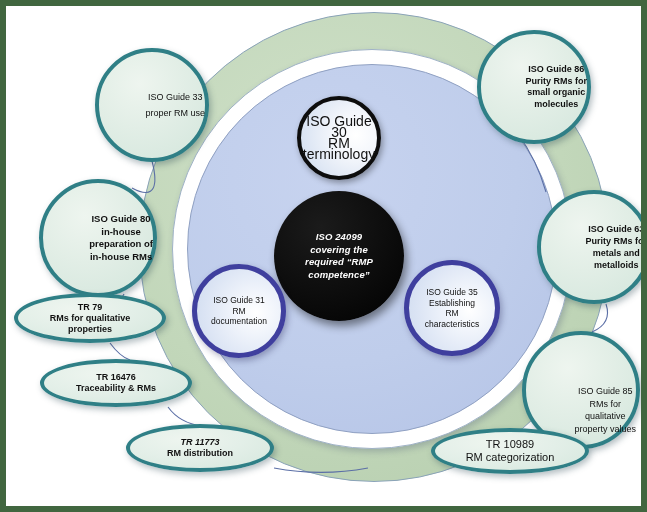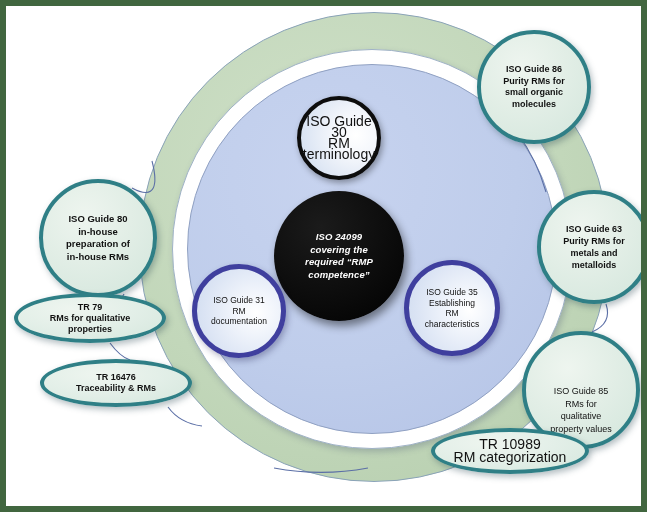--- a/index.html
+++ b/index.html
@@ -111,21 +111,21 @@
   .bub-31{left:186px; top:258px; width:94px; height:94px;}
   .bub-35{left:398px; top:254px; width:96px; height:96px;}
 
   
   .bub-teal{
     position:absolute;
     border-radius:50%;
     background:radial-gradient(circle at 38% 30%, #eef5ef 0%, #e2eee6 45%, #d3e6dc 100%);
     border:4px solid #2f7f86;
     box-sizing:border-box;
-    display:flex;align-items:center;justify-content:center;
+    display:flex;align-items:center;justify-content:flex-end;
     box-shadow:2px 3px 6px rgba(40,70,80,0.35);
   }
   .bub-teal .t{
     text-align:center;color:#111;
     white-space:pre-line;
   }
   .c33{left:89px;  top:42px;  width:114px; height:114px;}
   .c33 .t{font-size:9px;line-height:16px;}
   .c86{left:471px; top:24px;  width:114px; height:114px;}
   .c86 .t{font-size:9px;line-height:11.5px;font-weight:bold;}
@@ -149,21 +149,21 @@
   .ell .t{
     text-align:center;color:#111;
     white-space:pre-line;
     font-size:9px;line-height:11px;font-weight:bold;
   }
   .e79   {left:8px;   top:287px; width:152px; height:50px;}
   .e16476{left:34px;  top:353px; width:152px; height:48px;}
   .e11773{left:120px; top:418px; width:148px; height:48px;}
   .e11773 .t .ital{font-style:italic;}
   .e10989{left:425px; top:422px; width:158px; height:46px;}
-  .e10989 .t{font-weight:normal;font-size:14px;line-height:13px;}
+  .e10989 .t{font-weight:normal;font-size:11px;line-height:13px;}
 </style>
 </head>
 <body>
 
 <div id="stage">
   <div id="canvas">
 
     <div class="ring-outer"></div>
     <div class="ring-white"></div>
     <div class="ring-blue"></div>
@@ -200,20 +200,24 @@
 documentation</div>
     </div>
 
     <div class="bub-purple bub-35">
       <div class="t">ISO Guide 35
 Establishing
 RM
 characteristics</div>
     </div>
 
+    <div class="bub-teal c33">
+      <div class="t">ISO Guide 33
+proper RM use</div>
+    </div>
 
     <div class="bub-teal c86">
       <div class="t">ISO Guide 86
 Purity RMs for
 small organic
 molecules</div>
     </div>
 
     <div class="bub-teal c80">
       <div class="t">ISO Guide 80
@@ -240,20 +244,23 @@
       <div class="t">TR 79
 RMs for qualitative
 properties</div>
     </div>
 
     <div class="ell e16476">
       <div class="t">TR 16476
 Traceability &amp; RMs</div>
     </div>
 
+    <div class="ell e11773">
+      <div class="t"><span class="ital">TR 11773</span><br><span>RM distribution</span></div>
+    </div>
 
     <div class="ell e10989">
       <div class="t">TR 10989
 RM categorization</div>
     </div>
 
   </div>
 </div>
 
 </body></html>

